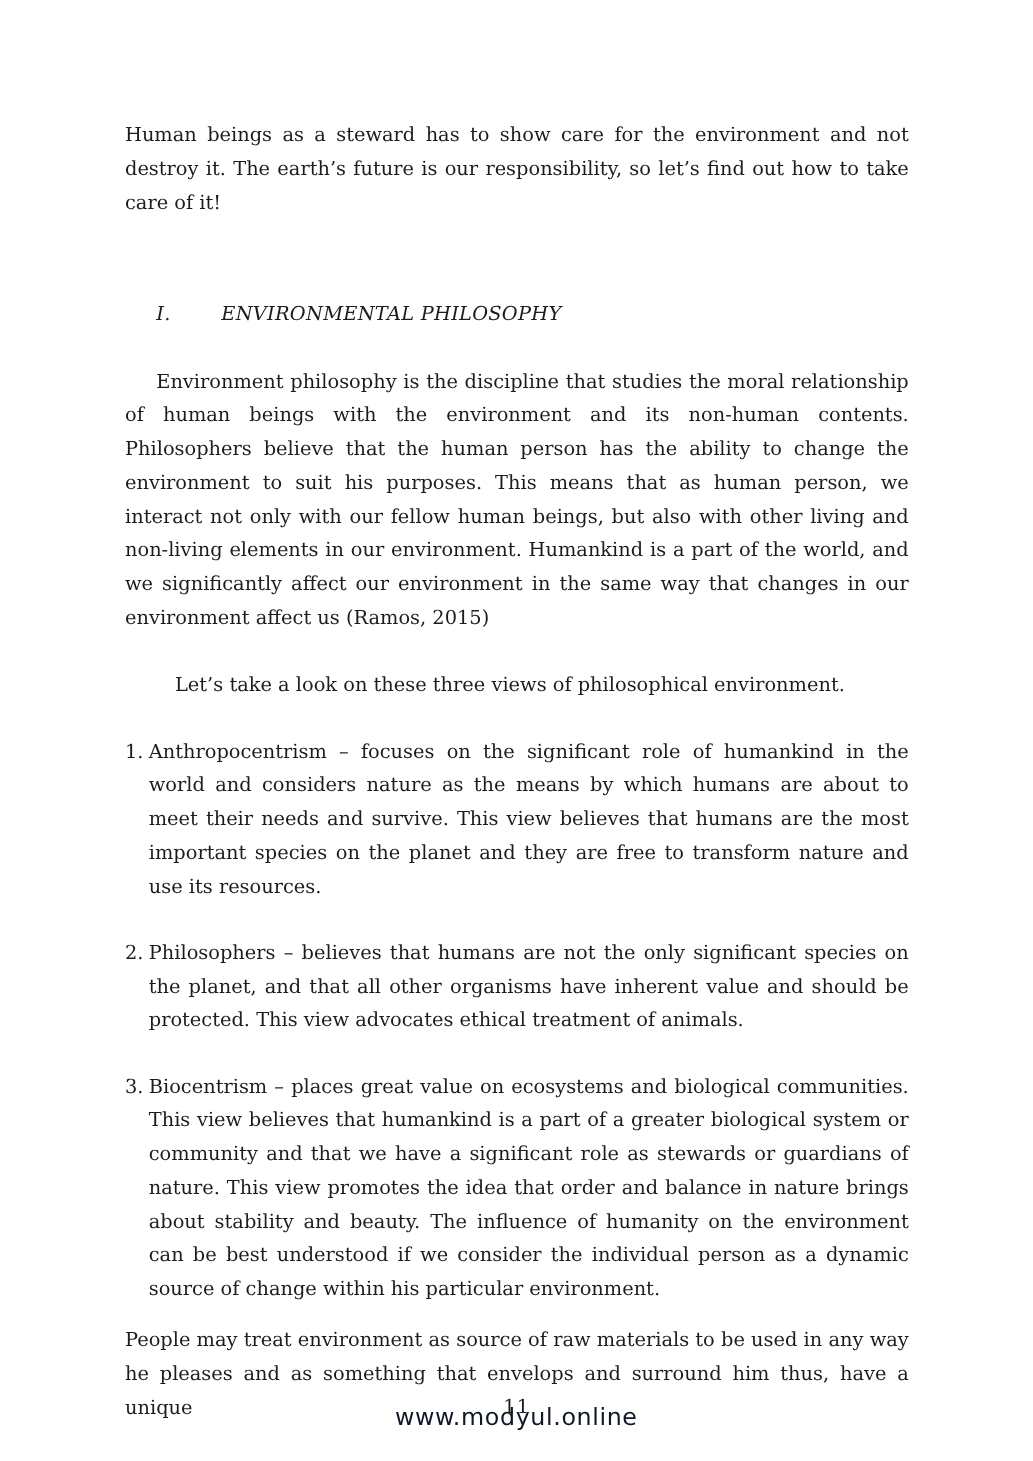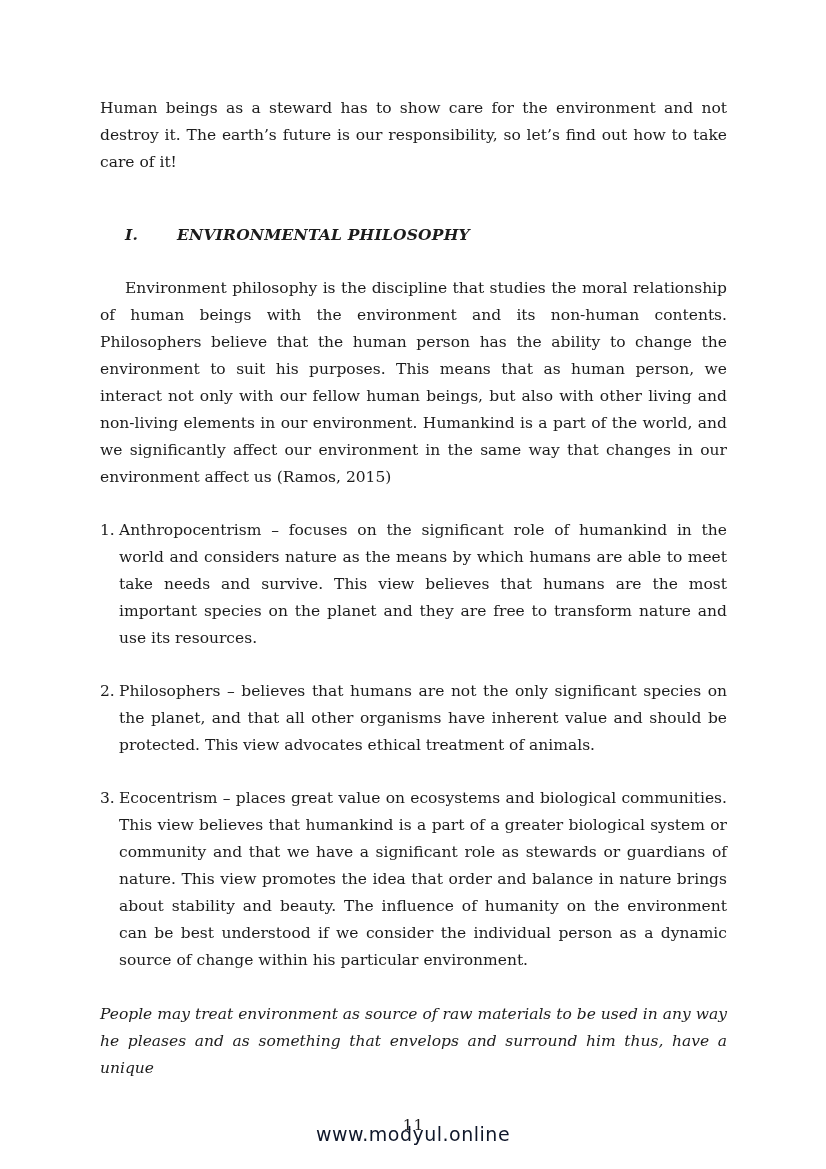--- a/index.html
+++ b/index.html
@@ -19,25 +19,25 @@
   }
   .content {
     position: absolute;
     left: 100px;
     top: 95px;
     width: 627px;
   }
   .para { text-align: justify; }
   .para-indent { text-indent: 25px; }
   .leadin { text-indent: 40px; margin-top: 27px; }
-  .closing { margin-top: 27px; font-style: italic; }
+  .closing { margin-top: 14px; }
   .heading {
-    margin-top: 45px;
+    margin-top: 62px;
     margin-left: 25px;
-    font-weight: bold;
+    font-weight: normal;
     font-style: italic;
     letter-spacing: 0.2px;
   }
   .heading-num { display: inline-block; width: 52px; font-style: italic; }
   .doc-list { list-style: none; margin-top: 2px; }
   .doc-item {
     position: relative;
     padding-left: 19px;
     margin-top: 26px;
     text-align: justify;
@@ -72,35 +72,36 @@
   <div class="content">
 
     <p class="para">Human beings as a steward has to show care for the environment and not destroy it. The earth’s future is our responsibility, so let’s find out how to take care of it!</p>
 
     <div class="heading">
       <span class="heading-num">I.</span><span class="heading-title">ENVIRONMENTAL PHILOSOPHY</span>
     </div>
 
     <p class="para para-indent" style="margin-top:27px;">Environment philosophy is the discipline that studies the moral relationship of human beings with the environment and its non-human contents. Philosophers believe that the human person has the ability to change the environment to suit his purposes. This means that as human person, we interact not only with our fellow human beings, but also with other living and non-living elements in our environment. Humankind is a part of the world, and we significantly affect our environment in the same way that changes in our environment affect us (Ramos, 2015)</p>
 
+    <p class="para leadin">Let’s take a look on these three views of philosophical environment.</p>
 
     <ol class="doc-list">
 
       <li class="doc-item">
         <span class="item-number">1.</span><span class="item-term">Anthropocentrism</span>
-        <span class="item-definition">– focuses on the significant role of humankind in the world and considers nature as the means by which humans are able to meet take needs and survive. This view believes that humans are the most important species on the planet and they are free to transform nature and use its resources.</span>
+        <span class="item-definition">– focuses on the significant role of humankind in the world and considers nature as the means by which humans are about to meet their needs and survive. This view believes that humans are the most important species on the planet and they are free to transform nature and use its resources.</span>
       </li>
 
       <li class="doc-item">
         <span class="item-number">2.</span><span class="item-term">Philosophers</span>
         <span class="item-definition">– believes that humans are not the only significant species on the planet, and that all other organisms have inherent value and should be protected. This view advocates ethical treatment of animals.</span>
       </li>
 
       <li class="doc-item">
-        <span class="item-number">3.</span><span class="item-term">Ecocentrism</span>
+        <span class="item-number">3.</span><span class="item-term">Biocentrism</span>
         <span class="item-definition">– places great value on ecosystems and biological communities. This view believes that humankind is a part of a greater biological system or community and that we have a significant role as stewards or guardians of nature. This view promotes the idea that order and balance in nature brings about stability and beauty. The influence of humanity on the environment can be best understood if we consider the individual person as a dynamic source of change within his particular environment.</span>
       </li>
 
     </ol>
 
     <p class="para closing">People may treat environment as source of raw materials to be used in any way he pleases and as something that envelops and surround him thus, have a unique</p>
 
   </div>
 
   <div class="page-number">11</div>

